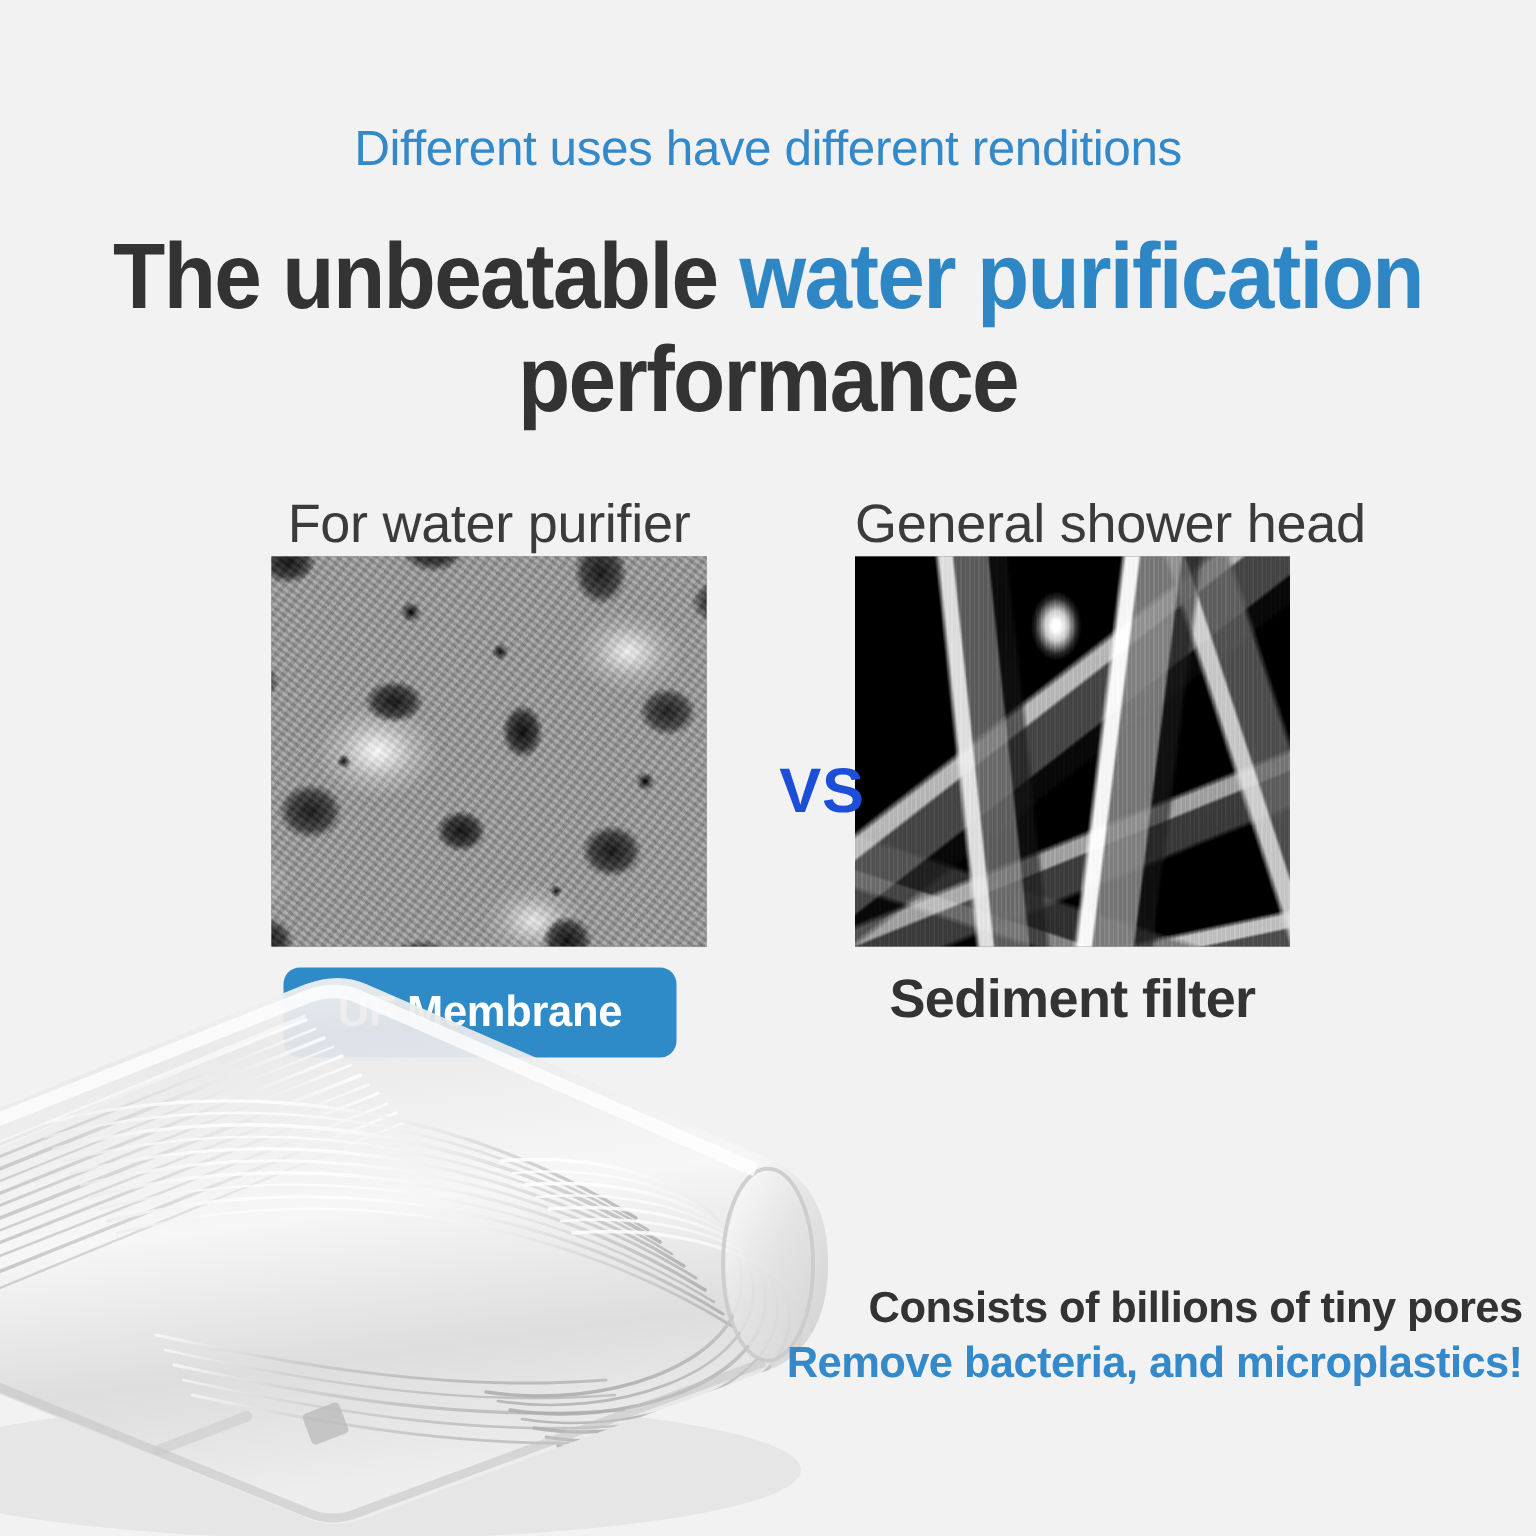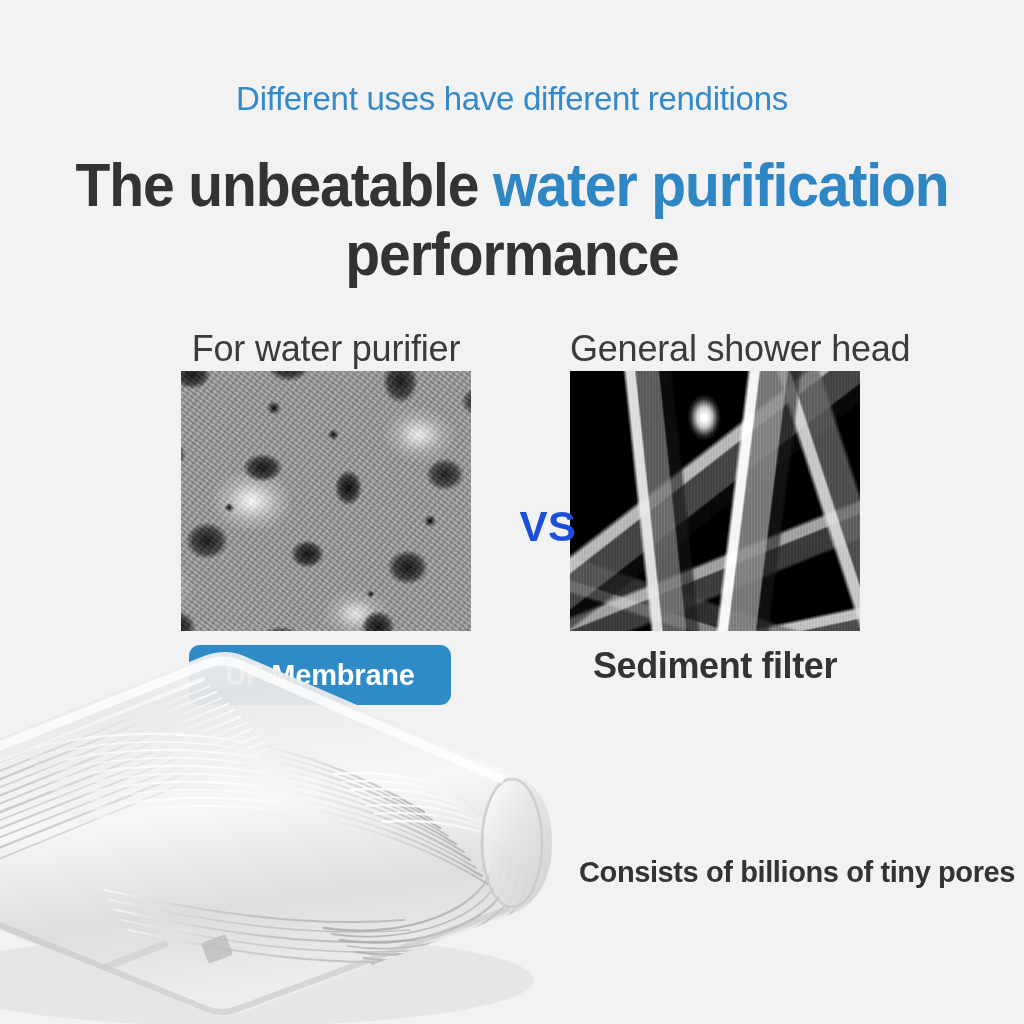--- a/index.html
+++ b/index.html
@@ -264,15 +264,16 @@
 
       <path d="M10,330 L300,448 Q318,456 336,448 L606,348" fill="none" stroke="#c2c2c2" stroke-width="6" opacity="0.55"></path>
 
       <rect x="300" y="378" width="26" height="22" rx="3" fill="#b9b9b9" opacity="0.75" transform="rotate(-21 313 389)"></rect>
       <rect x="196" y="392" width="70" height="7" rx="3.5" fill="#cccccc" opacity="0.6" transform="rotate(-21 231 395)"></rect>
     </svg>
   </div>
 
   <div class="caption">
     <div class="cap-line1">Consists of billions of tiny pores</div>
+    <div class="cap-line2">Remove bacteria, and microplastics!</div>
   </div>
 
 </div>
 
 </body></html>

